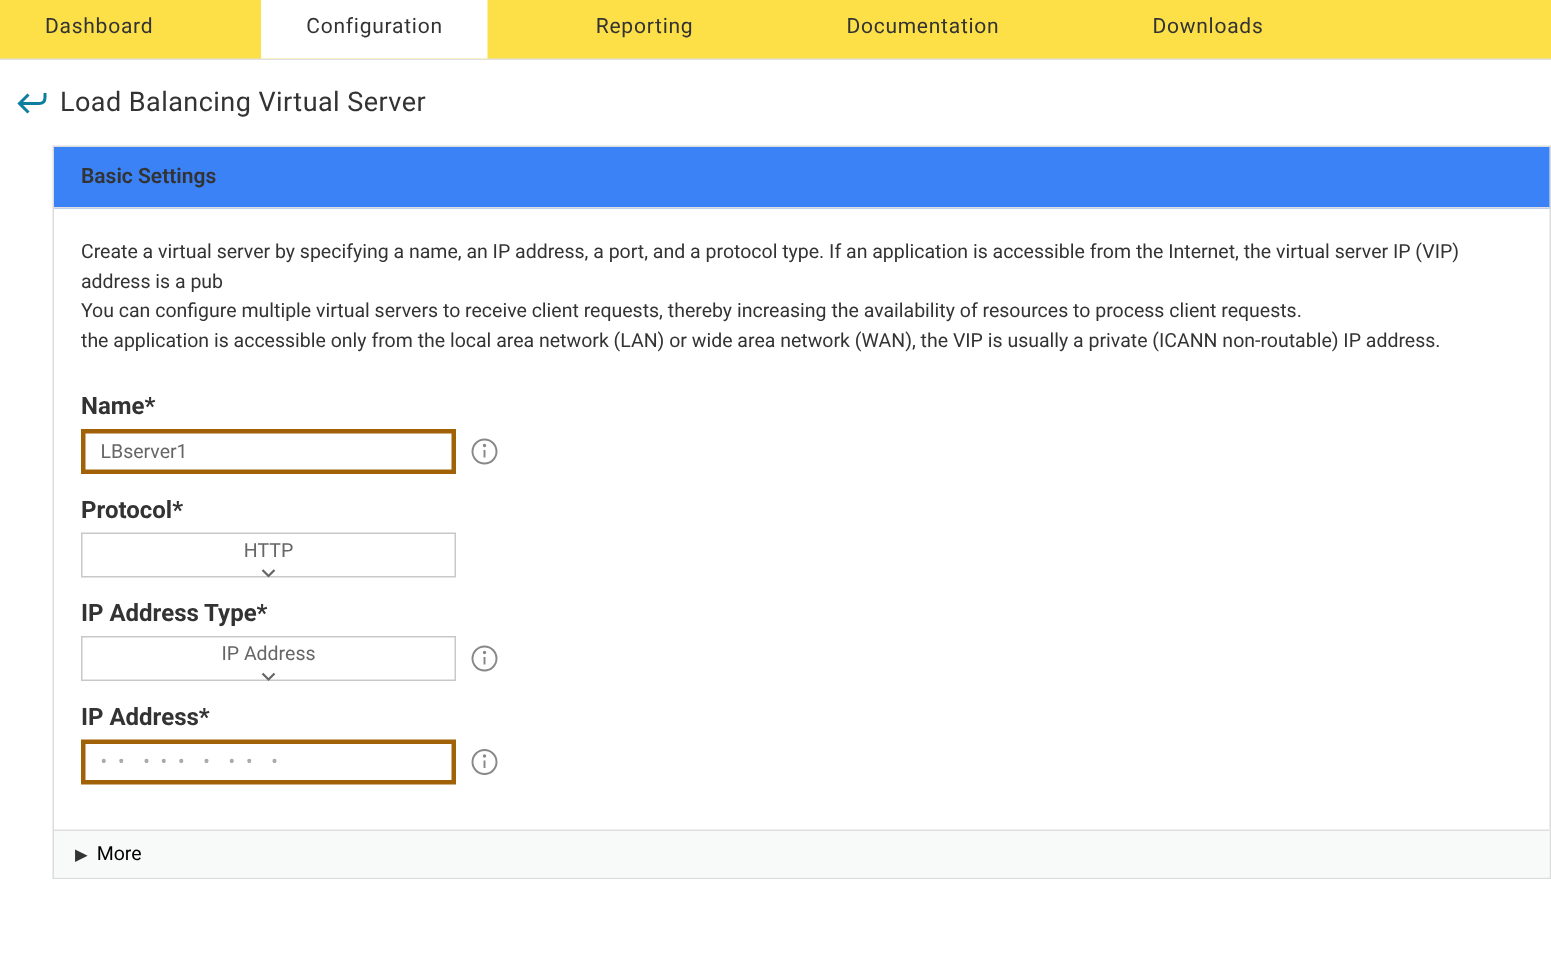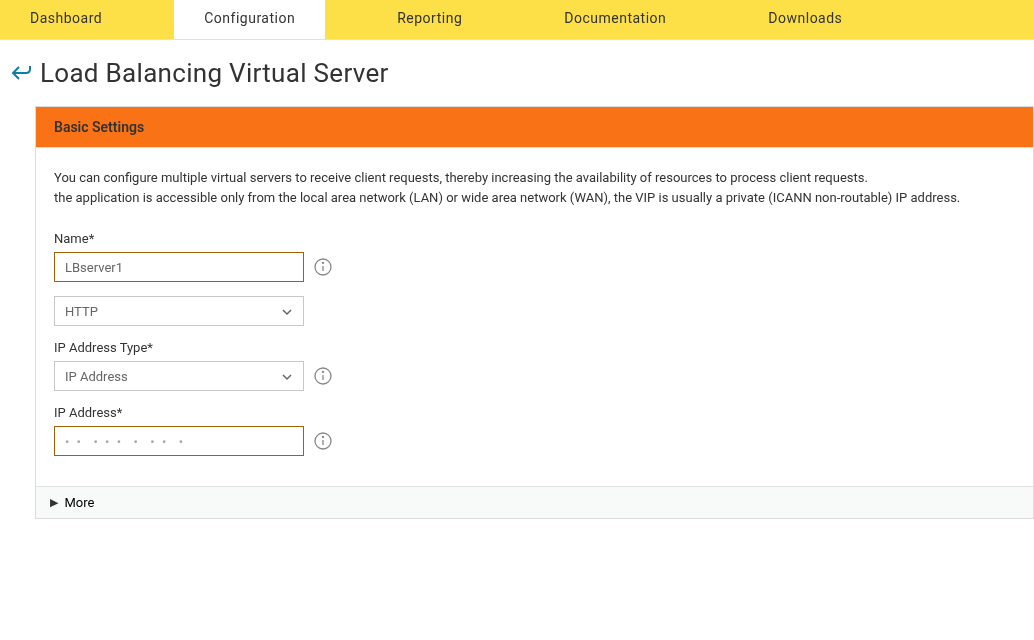--- a/index.html
+++ b/index.html
@@ -36,64 +36,65 @@
       padding: 18px 10px 18px 10px;
     }
     .back-arrow {
       color: #0d7ea0;
       margin-right: 8px;
       cursor: pointer;
       display: inline-flex;
       align-items: center;
     }
     .page-title {
-      font-size: 26px;
+      font-size: 18px;
       font-weight: 400;
       color: #333;
       letter-spacing: 0.3px;
       text-align: right;
     }
     .main-panel {
       margin: 0 0 0 35px;
       border: 1px solid #dcdcdc;
     }
     .section-header {
-      background: #f97316;
+      background: #3b82f6;
       padding: 12px 18px;
       font-weight: 600;
       font-size: 14px;
       border-bottom: 1px solid #e0e0e0;
       color: #333;
     }
     .section-body {
       padding: 20px 18px 16px 18px;
     }
     .description {
       font-size: 13px;
       line-height: 1.5;
       color: #333;
       margin-bottom: 24px;
     }
     .form-group {
       margin-bottom: 14px;
     }
     .form-label {
       display: block;
-      font-size: 13px;
+      font-size: 16px;
       color: #333;
       margin-bottom: 6px;
+      font-weight: bold;
     }
     .field-row {
       display: flex;
       align-items: center;
     }
     .form-input {
       width: 250px;
       height: 30px;
-      border: 1px solid #a16207;
+      border: 3px solid #a16207;
       padding: 4px 10px;
       font-size: 13px;
       color: #666;
       background: #fff;
       font-family: inherit;
     }
     .form-input::placeholder {
       color: #aaa;
     }
     .form-select {
@@ -102,20 +103,21 @@
       border: 1px solid #c8c8c8;
       padding: 4px 10px;
       font-size: 13px;
       color: #666;
       background: #fff;
       position: relative;
       display: flex;
       align-items: center;
       justify-content: space-between;
       cursor: pointer;
+      flex-direction: column;
     }
     .chevron-down {
       color: #666;
     }
     .info-icon {
       margin-left: 10px;
       color: #888;
       cursor: pointer;
       display: inline-flex;
       align-items: center;
@@ -160,39 +162,41 @@
       <path d="M9 3 L3 9 L9 15 M3 9 L16 9 Q20 9 20 5 L20 2"></path>
     </svg>
   </span>
   <h1 class="page-title">Load Balancing Virtual Server</h1>
 </div>
 
 <div class="main-panel">
   <div class="section-header">Basic Settings</div>
   <div class="section-body">
     <div class="description">
+      <div>Create a virtual server by specifying a name, an IP address, a port, and a protocol type. If an application is accessible from the Internet, the virtual server IP (VIP) address is a pub</div>
       <div>You can configure multiple virtual servers to receive client requests, thereby increasing the availability of resources to process client requests.</div>
       <div>the application is accessible only from the local area network (LAN) or wide area network (WAN), the VIP is usually a private (ICANN non-routable) IP address.</div>
     </div>
 
     <div class="form-group">
       <label class="form-label">Name*</label>
       <div class="field-row">
         <input type="text" class="form-input" value="LBserver1" style="">
         <span class="info-icon">
           <svg width="18" height="18" viewBox="0 0 18 18" fill="none" stroke="currentColor" stroke-width="1.3">
             <circle cx="9" cy="9" r="8"></circle>
             <line x1="9" y1="8" x2="9" y2="13"></line>
             <circle cx="9" cy="5" r="0.5" fill="currentColor"></circle>
           </svg>
         </span>
       </div>
     </div>
 
     <div class="form-group">
+      <label class="form-label">Protocol*</label>
       <div class="field-row">
         <div class="form-select">
           <span>HTTP</span>
           <span class="chevron-down">
             <svg width="12" height="8" viewBox="0 0 12 8" fill="none" stroke="currentColor" stroke-width="1.5">
               <path d="M2 2 L6 6 L10 2"></path>
             </svg>
           </span>
         </div>
       </div>

